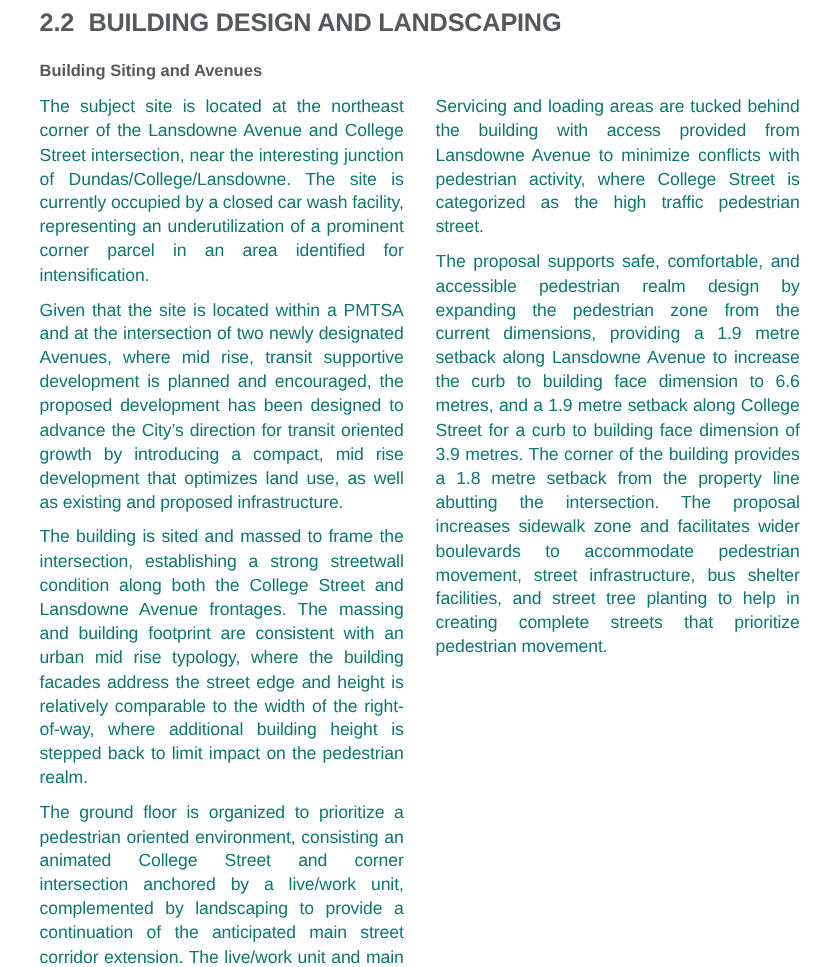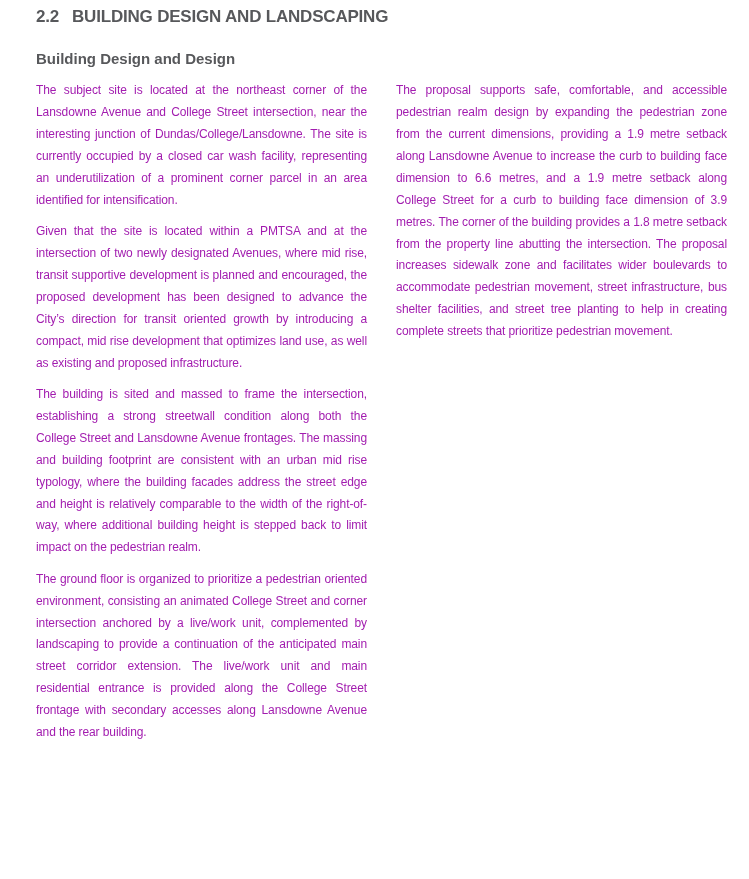--- a/index.html
+++ b/index.html
@@ -15,21 +15,21 @@
   }
   .page {
     box-sizing: border-box;
     width: 749px;
     height: 879px;
     padding: 8px 22px 10px 36px;
   }
   .section-heading {
     margin: 0;
     color: #57585b;
-    font-size: 17px;
+    font-size: 23px;
     font-weight: bold;
     letter-spacing: -0.2px;
     line-height: 1.1;
     white-space: nowrap;
   }
   .section-heading .section-number {
     margin-right: 13px;
   }
   .subheading {
     margin: 24px 0 0 0;
@@ -42,48 +42,49 @@
     display: flex;
     gap: 29px;
     margin-top: 13px;
   }
   .column {
     width: 331px;
     flex: 0 0 331px;
   }
   .column p {
     margin: 0 0 9.5px 0;
-    color: #a21caf;
-    font-size: 12px;
+    color: #0f766e;
+    font-size: 16px;
     line-height: 21.9px;
     letter-spacing: -0.1px;
     text-align: justify;
     text-justify: inter-word;
   }
   .column p:last-child {
     margin-bottom: 0;
   }
 </style>
 </head>
 <body>
 
 <div class="page">
 
   <h1 class="section-heading"><span class="section-number">2.2</span><span>BUILDING DESIGN AND LANDSCAPING</span></h1>
 
-  <h2 class="subheading">Building Design and Design</h2>
+  <h2 class="subheading">Building Siting and Avenues</h2>
 
   <div class="columns">
 
     <div class="column">
       <p>The subject site is located at  the northeast corner of the Lansdowne Avenue and College Street intersection, near the interesting junction of Dundas/College/Lansdowne.  The site is currently occupied by a closed car wash facility, representing an underutilization of a prominent corner parcel in an area identified for intensification.</p>
       <p>Given that the site is located within a PMTSA and at the intersection of two newly designated Avenues, where mid rise, transit supportive development is planned and encouraged, the proposed development has been designed to advance the City’s direction for transit oriented growth by introducing a compact, mid rise development that optimizes land use, as well as existing and proposed infrastructure.</p>
       <p>The building is sited and massed to frame the intersection, establishing a strong streetwall condition along both the College Street and Lansdowne Avenue frontages. The massing and building footprint are consistent with an urban mid rise typology, where the building facades address the street edge and height is relatively comparable to the width of the right-of-way, where additional building height is stepped back to limit impact on the pedestrian realm.</p>
       <p>The ground floor is organized to prioritize a pedestrian oriented environment, consisting an animated College Street and corner intersection anchored by a live/work unit, complemented by landscaping to provide a continuation of the anticipated main street corridor extension. The live/work unit and main residential entrance is provided along the College Street frontage with secondary accesses along Lansdowne Avenue and the rear building.</p>
     </div>
 
     <div class="column">
+      <p>Servicing and loading areas are tucked behind the building with access provided from Lansdowne Avenue to minimize conflicts with pedestrian activity, where College Street is categorized as the high traffic pedestrian street.</p>
       <p>The proposal supports safe, comfortable, and accessible pedestrian realm design by expanding the pedestrian zone from the current dimensions, providing a 1.9 metre setback along Lansdowne Avenue to increase the curb to building face dimension to 6.6 metres, and a 1.9 metre setback along College Street for a curb to building face dimension of 3.9 metres. The corner of the building provides a 1.8 metre setback from the property line abutting the intersection. The proposal increases sidewalk zone and facilitates wider boulevards to accommodate pedestrian movement, street infrastructure, bus shelter facilities, and street tree planting to help in creating complete streets that prioritize pedestrian movement.</p>
     </div>
 
   </div>
 
 </div>
 
 </body></html>

